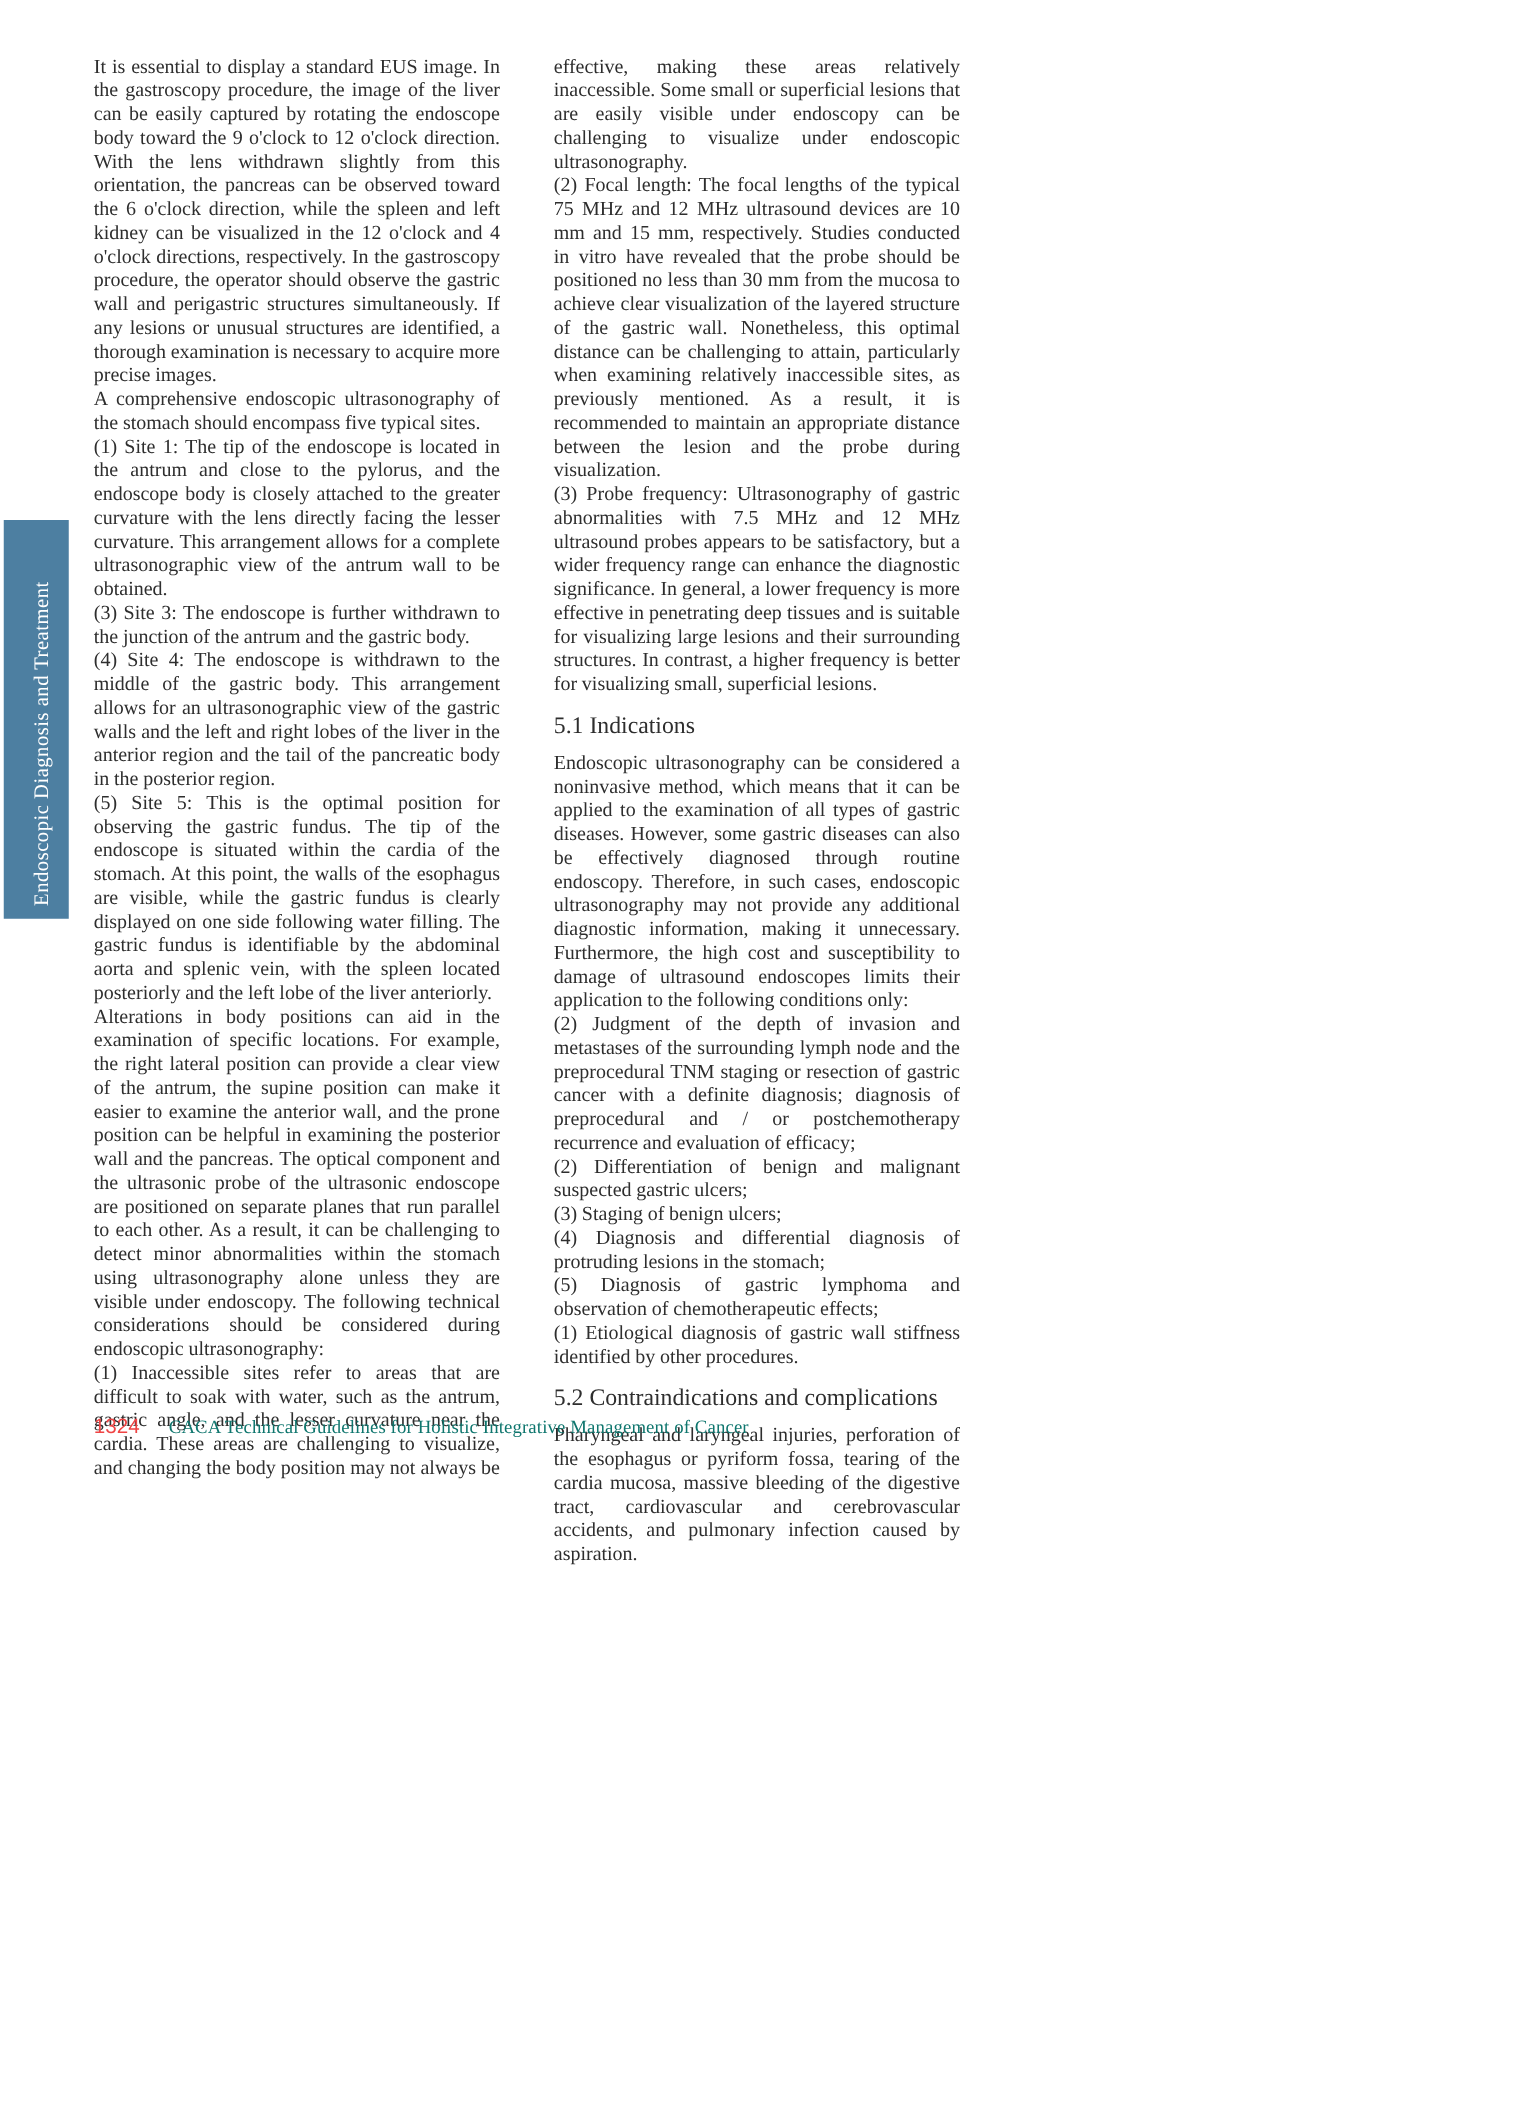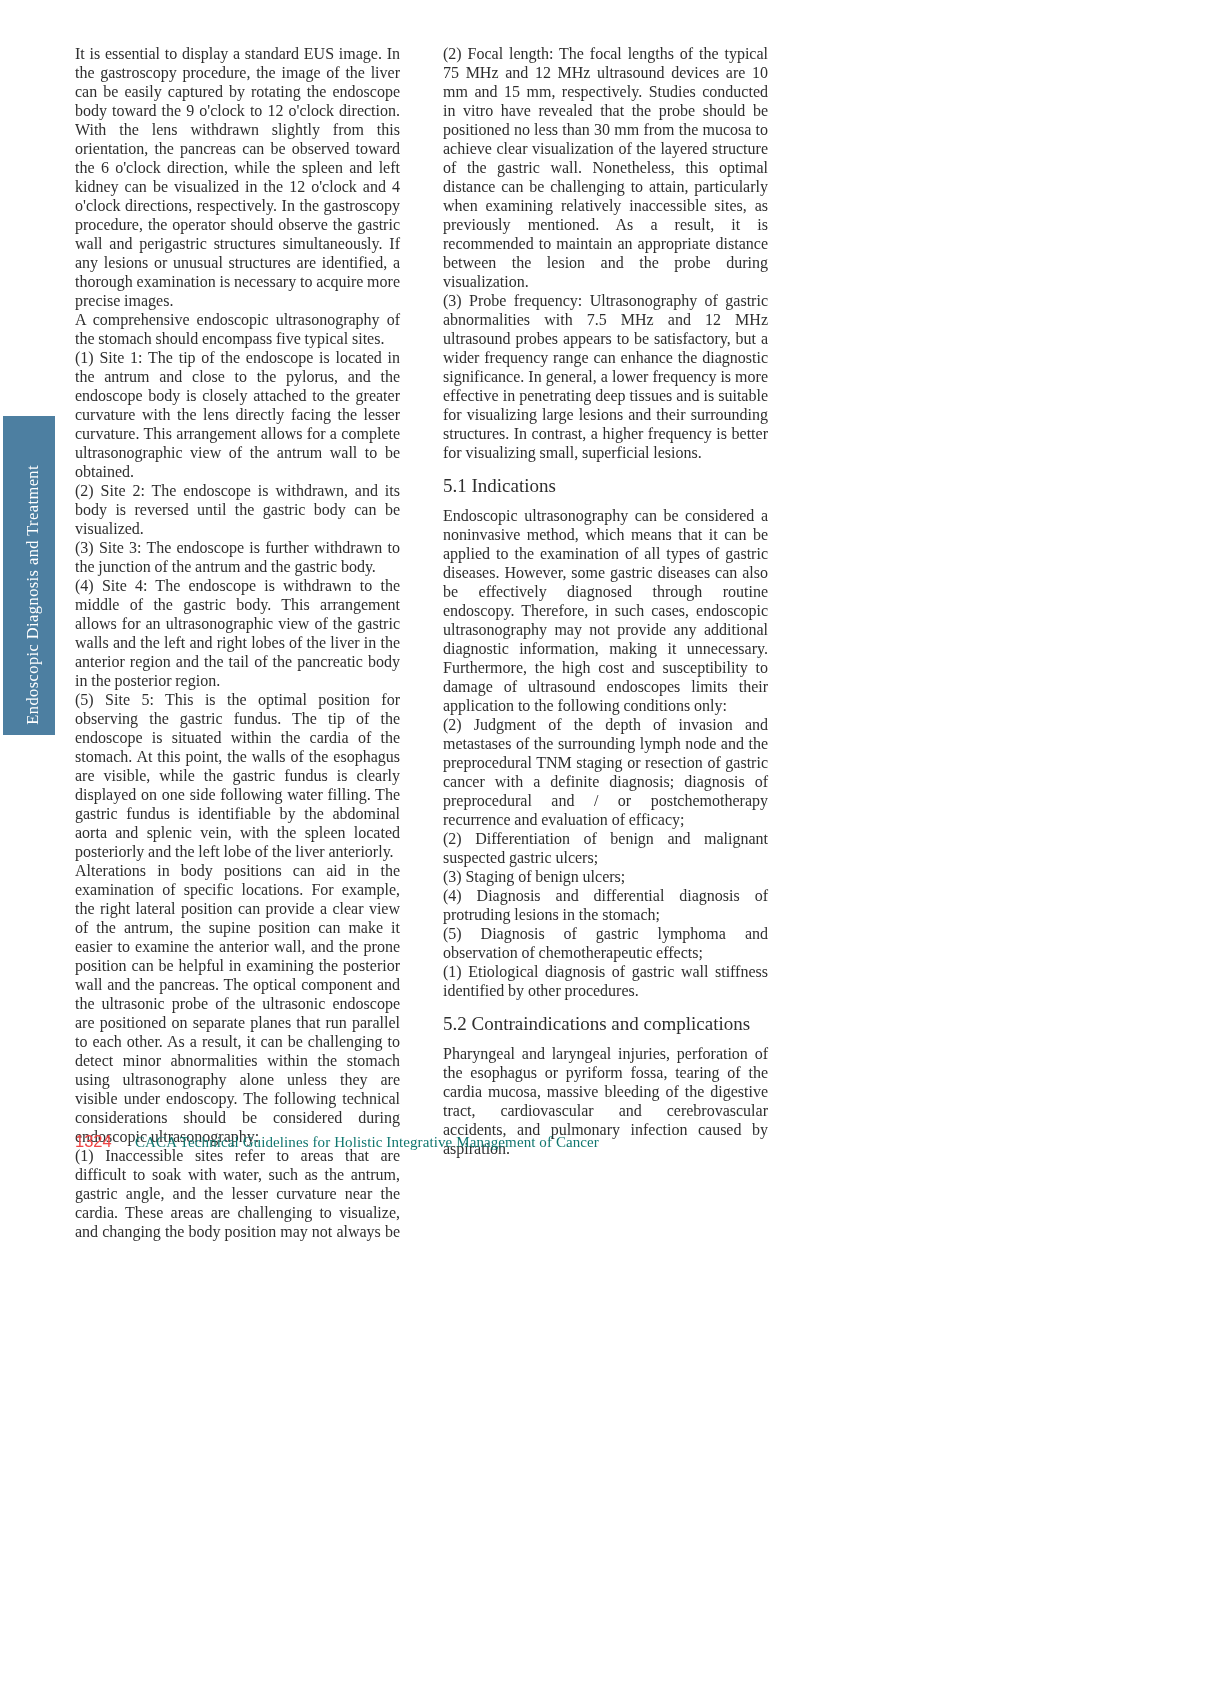--- a/index.html
+++ b/index.html
@@ -83,29 +83,29 @@
 <div class="page">
 
   <div class="chapter-tab" style="background: rgb(77, 127, 161); color: rgb(255, 255, 255);">
     <span class="chapter-tab-label">Endoscopic Diagnosis and Treatment</span>
   </div>
 
   <div class="text-col col-left">
     <p class="para">It is essential to display a standard EUS image. In the gastroscopy procedure, the image of the liver can be easily captured by rotating the endoscope body toward the 9 o'clock to 12 o'clock direction. With the lens withdrawn slightly from this orientation, the pancreas can be observed toward the 6 o'clock direction, while the spleen and left kidney can be visualized in the 12 o'clock and 4 o'clock directions, respectively. In the gastroscopy procedure, the operator should observe the gastric wall and perigastric structures simultaneously. If any lesions or unusual structures are identified, a thorough examination is necessary to acquire more precise images.</p>
     <p class="para">A comprehensive endoscopic ultrasonography of the stomach should encompass five typical sites.</p>
     <p class="para">(1) Site 1: The tip of the endoscope is located in the antrum and close to the pylorus, and the endoscope body is closely attached to the greater curvature with the lens directly facing the lesser curvature. This arrangement allows for a complete ultrasonographic view of the antrum wall to be obtained.</p>
-    <p class="para">(2) Site 2: The endoscope is withdrawn, and its body is reversed until the gastric body can be visualized.</p>
     <p class="para">(3) Site 3: The endoscope is further withdrawn to the junction of the antrum and the gastric body.</p>
     <p class="para">(4) Site 4: The endoscope is withdrawn to the middle of the gastric body. This arrangement allows for an ultrasonographic view of the gastric walls and the left and right lobes of the liver in the anterior region and the tail of the pancreatic body in the posterior region.</p>
     <p class="para">(5) Site 5: This is the optimal position for observing the gastric fundus. The tip of the endoscope is situated within the cardia of the stomach. At this point, the walls of the esophagus are visible, while the gastric fundus is clearly displayed on one side following water filling. The gastric fundus is identifiable by the abdominal aorta and splenic vein, with the spleen located posteriorly and the left lobe of the liver anteriorly.</p>
     <p class="para">Alterations in body positions can aid in the examination of specific locations. For example, the right lateral position can provide a clear view of the antrum, the supine position can make it easier to examine the anterior wall, and the prone position can be helpful in examining the posterior wall and the pancreas. The optical component and the ultrasonic probe of the ultrasonic endoscope are positioned on separate planes that run parallel to each other. As a result, it can be challenging to detect minor abnormalities within the stomach using ultrasonography alone unless they are visible under endoscopy. The following technical considerations should be considered during endoscopic ultrasonography:</p>
     <p class="para cont-end">(1) Inaccessible sites refer to areas that are difficult to soak with water, such as the antrum, gastric angle, and the lesser curvature near the cardia. These areas are challenging to visualize, and changing the body position may not always be</p>
   </div>
 
   <div class="text-col col-right">
+    <p class="para">effective, making these areas relatively inaccessible. Some small or superficial lesions that are easily visible under endoscopy can be challenging to visualize under endoscopic ultrasonography.</p>
     <p class="para">(2) Focal length: The focal lengths of the typical 75 MHz and 12 MHz ultrasound devices are 10 mm and 15 mm, respectively. Studies conducted in vitro have revealed that the probe should be positioned no less than 30 mm from the mucosa to achieve clear visualization of the layered structure of the gastric wall. Nonetheless, this optimal distance can be challenging to attain, particularly when examining relatively inaccessible sites, as previously mentioned. As a result, it is recommended to maintain an appropriate distance between the lesion and the probe during visualization.</p>
     <p class="para">(3) Probe frequency: Ultrasonography of gastric abnormalities with 7.5 MHz and 12 MHz ultrasound probes appears to be satisfactory, but a wider frequency range can enhance the diagnostic significance. In general, a lower frequency is more effective in penetrating deep tissues and is suitable for visualizing large lesions and their surrounding structures. In contrast, a higher frequency is better for visualizing small, superficial lesions.</p>
     <h3 class="section-heading">5.1 Indications</h3>
     <p class="para">Endoscopic ultrasonography can be considered a noninvasive method, which means that it can be applied to the examination of all types of gastric diseases. However, some gastric diseases can also be effectively diagnosed through routine endoscopy. Therefore, in such cases, endoscopic ultrasonography may not provide any additional diagnostic information, making it unnecessary. Furthermore, the high cost and susceptibility to damage of ultrasound endoscopes limits their application to the following conditions only:</p>
     <p class="para">(2) Judgment of the depth of invasion and metastases of the surrounding lymph node and the preprocedural TNM staging or resection of gastric cancer with a definite diagnosis; diagnosis of preprocedural and / or postchemotherapy recurrence and evaluation of efficacy;</p>
     <p class="para">(2) Differentiation of benign and malignant suspected gastric ulcers;</p>
     <p class="para">(3) Staging of benign ulcers;</p>
     <p class="para">(4) Diagnosis and differential diagnosis of protruding lesions in the stomach;</p>
     <p class="para">(5) Diagnosis of gastric lymphoma and observation of chemotherapeutic effects;</p>
     <p class="para">(1) Etiological diagnosis of gastric wall stiffness identified by other procedures.</p>

